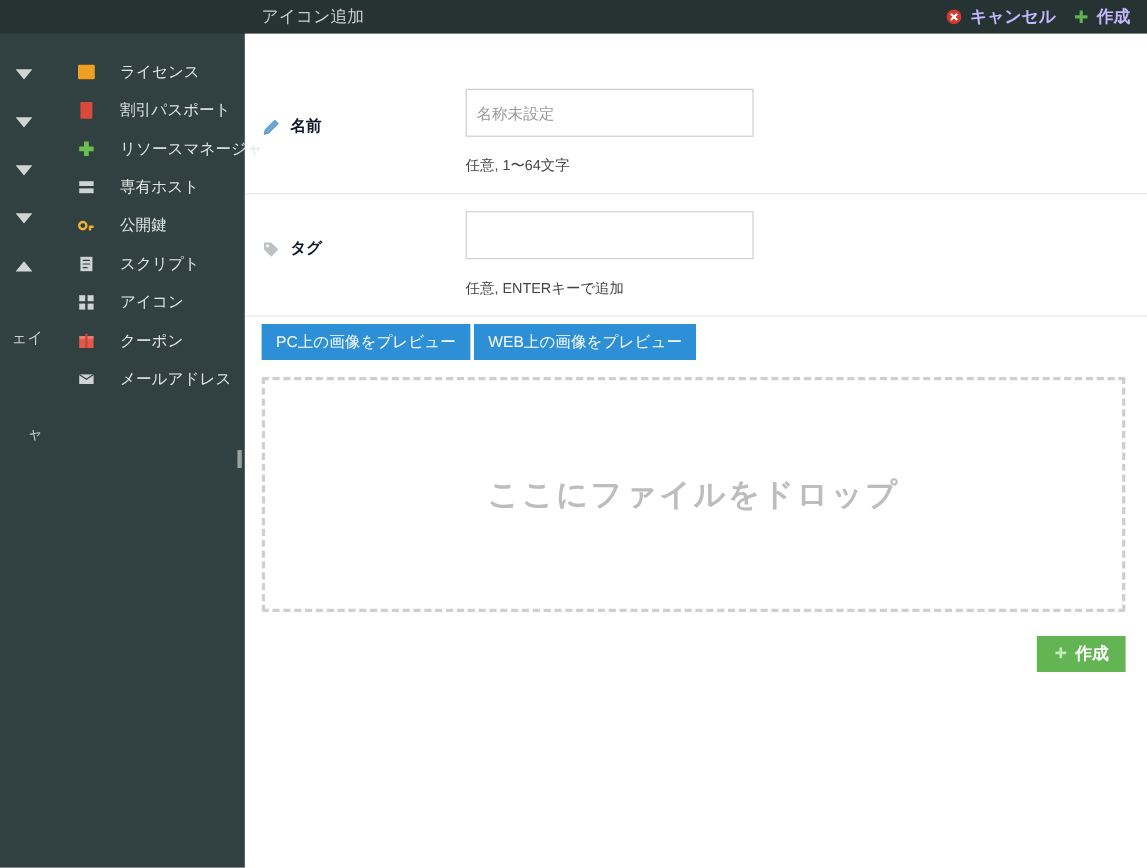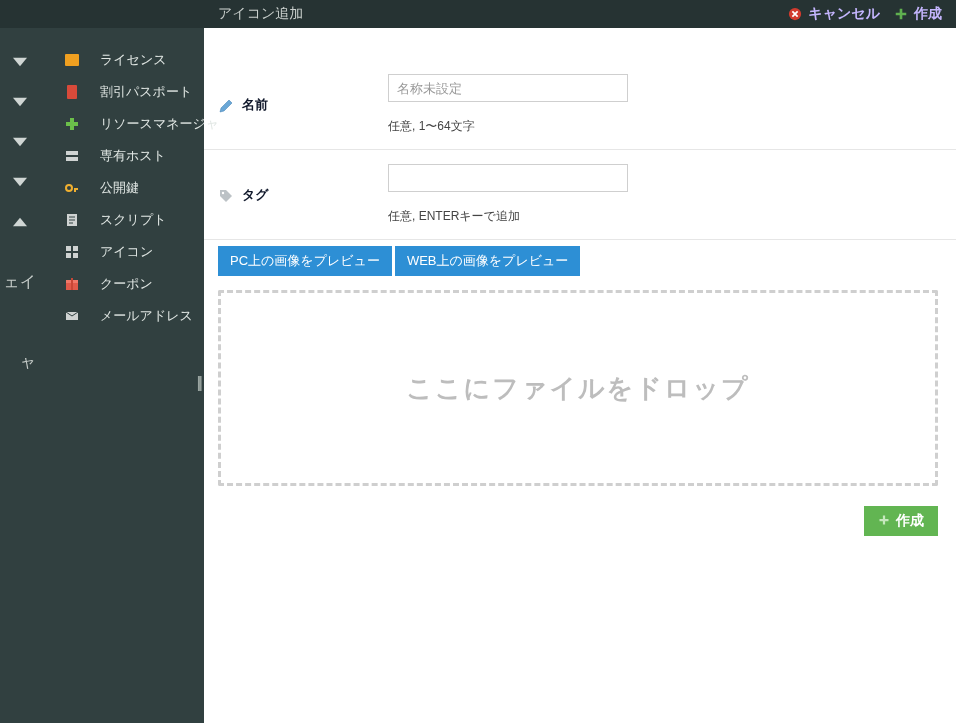--- a/index.html
+++ b/index.html
@@ -35,21 +35,21 @@
 
     .rail-spacer { height: 42px; }
 
     .rail-text {
       height: 80px;
       display: flex;
       align-items: center;
       justify-content: flex-end;
       padding-right: 4px;
       color: #c8cecb;
-      font-size: 16px;
+      font-size: 13px;
       white-space: nowrap;
     }
 
     .sidebar {
       position: absolute;
       left: 40px; top: 0;
       width: 164px;
       height: 100%;
       background: #314040;
       color: #d9e0dd;
@@ -139,21 +139,21 @@
       font-weight: bold;
       font-size: 13px;
       color: #0f172a;
     }
     .form-label .label-icon { width: 16px; height: 16px; display: inline-flex; }
 
     .form-field { flex: 1 1 auto; }
 
     .text-input {
       width: 240px;
-      height: 28px;
+      height: 40px;
       border: 1px solid #cfcfcf;
       padding: 4px 8px;
       font-size: 13px;
       color: #ef4444;
     }
     .text-input::placeholder { color: #999; }
 
     .help-text {
       margin-top: 16px;
       font-size: 12px;

